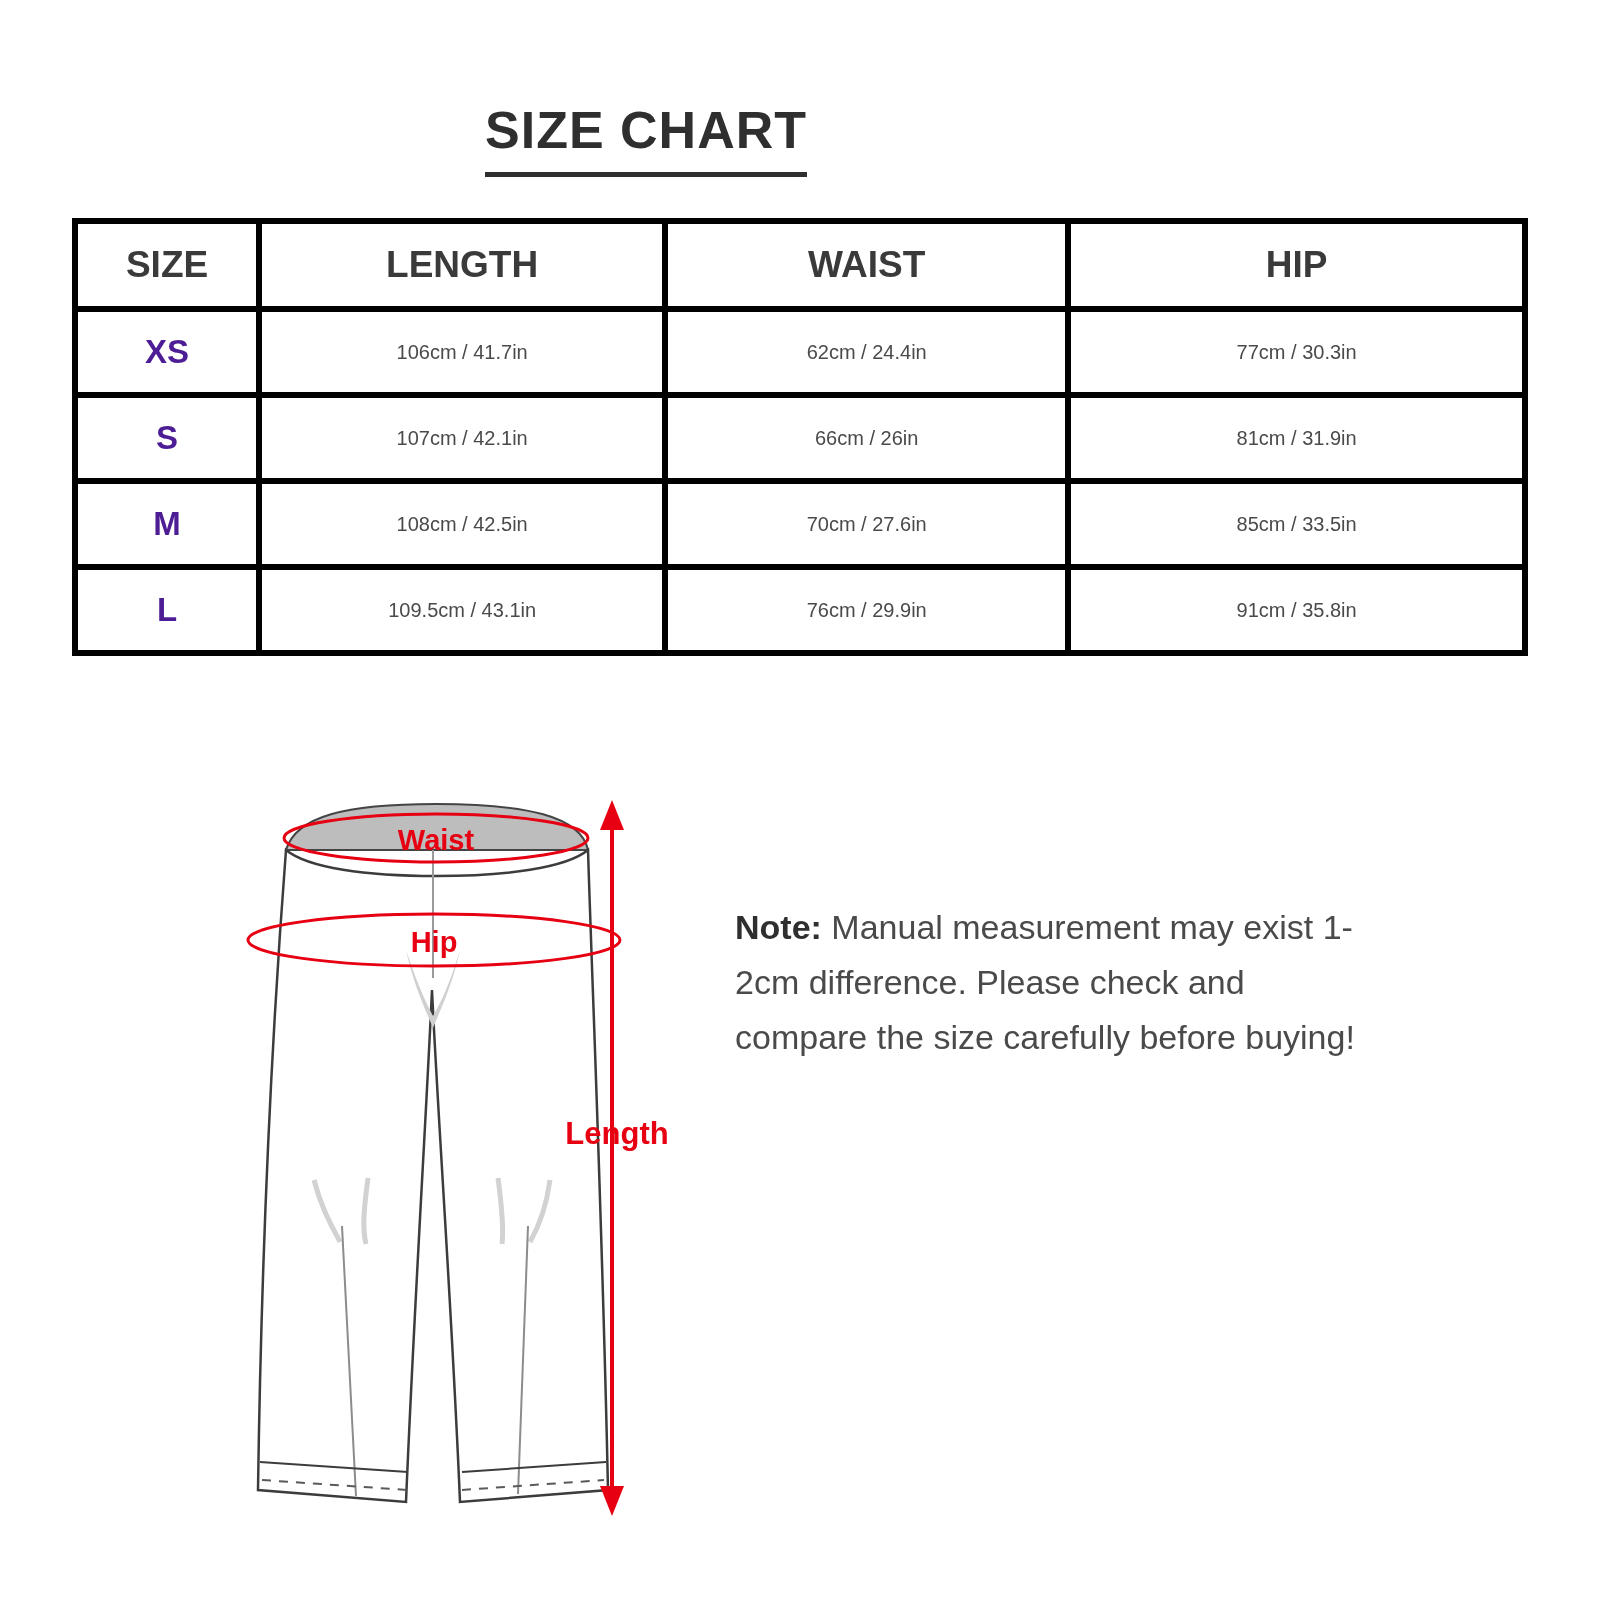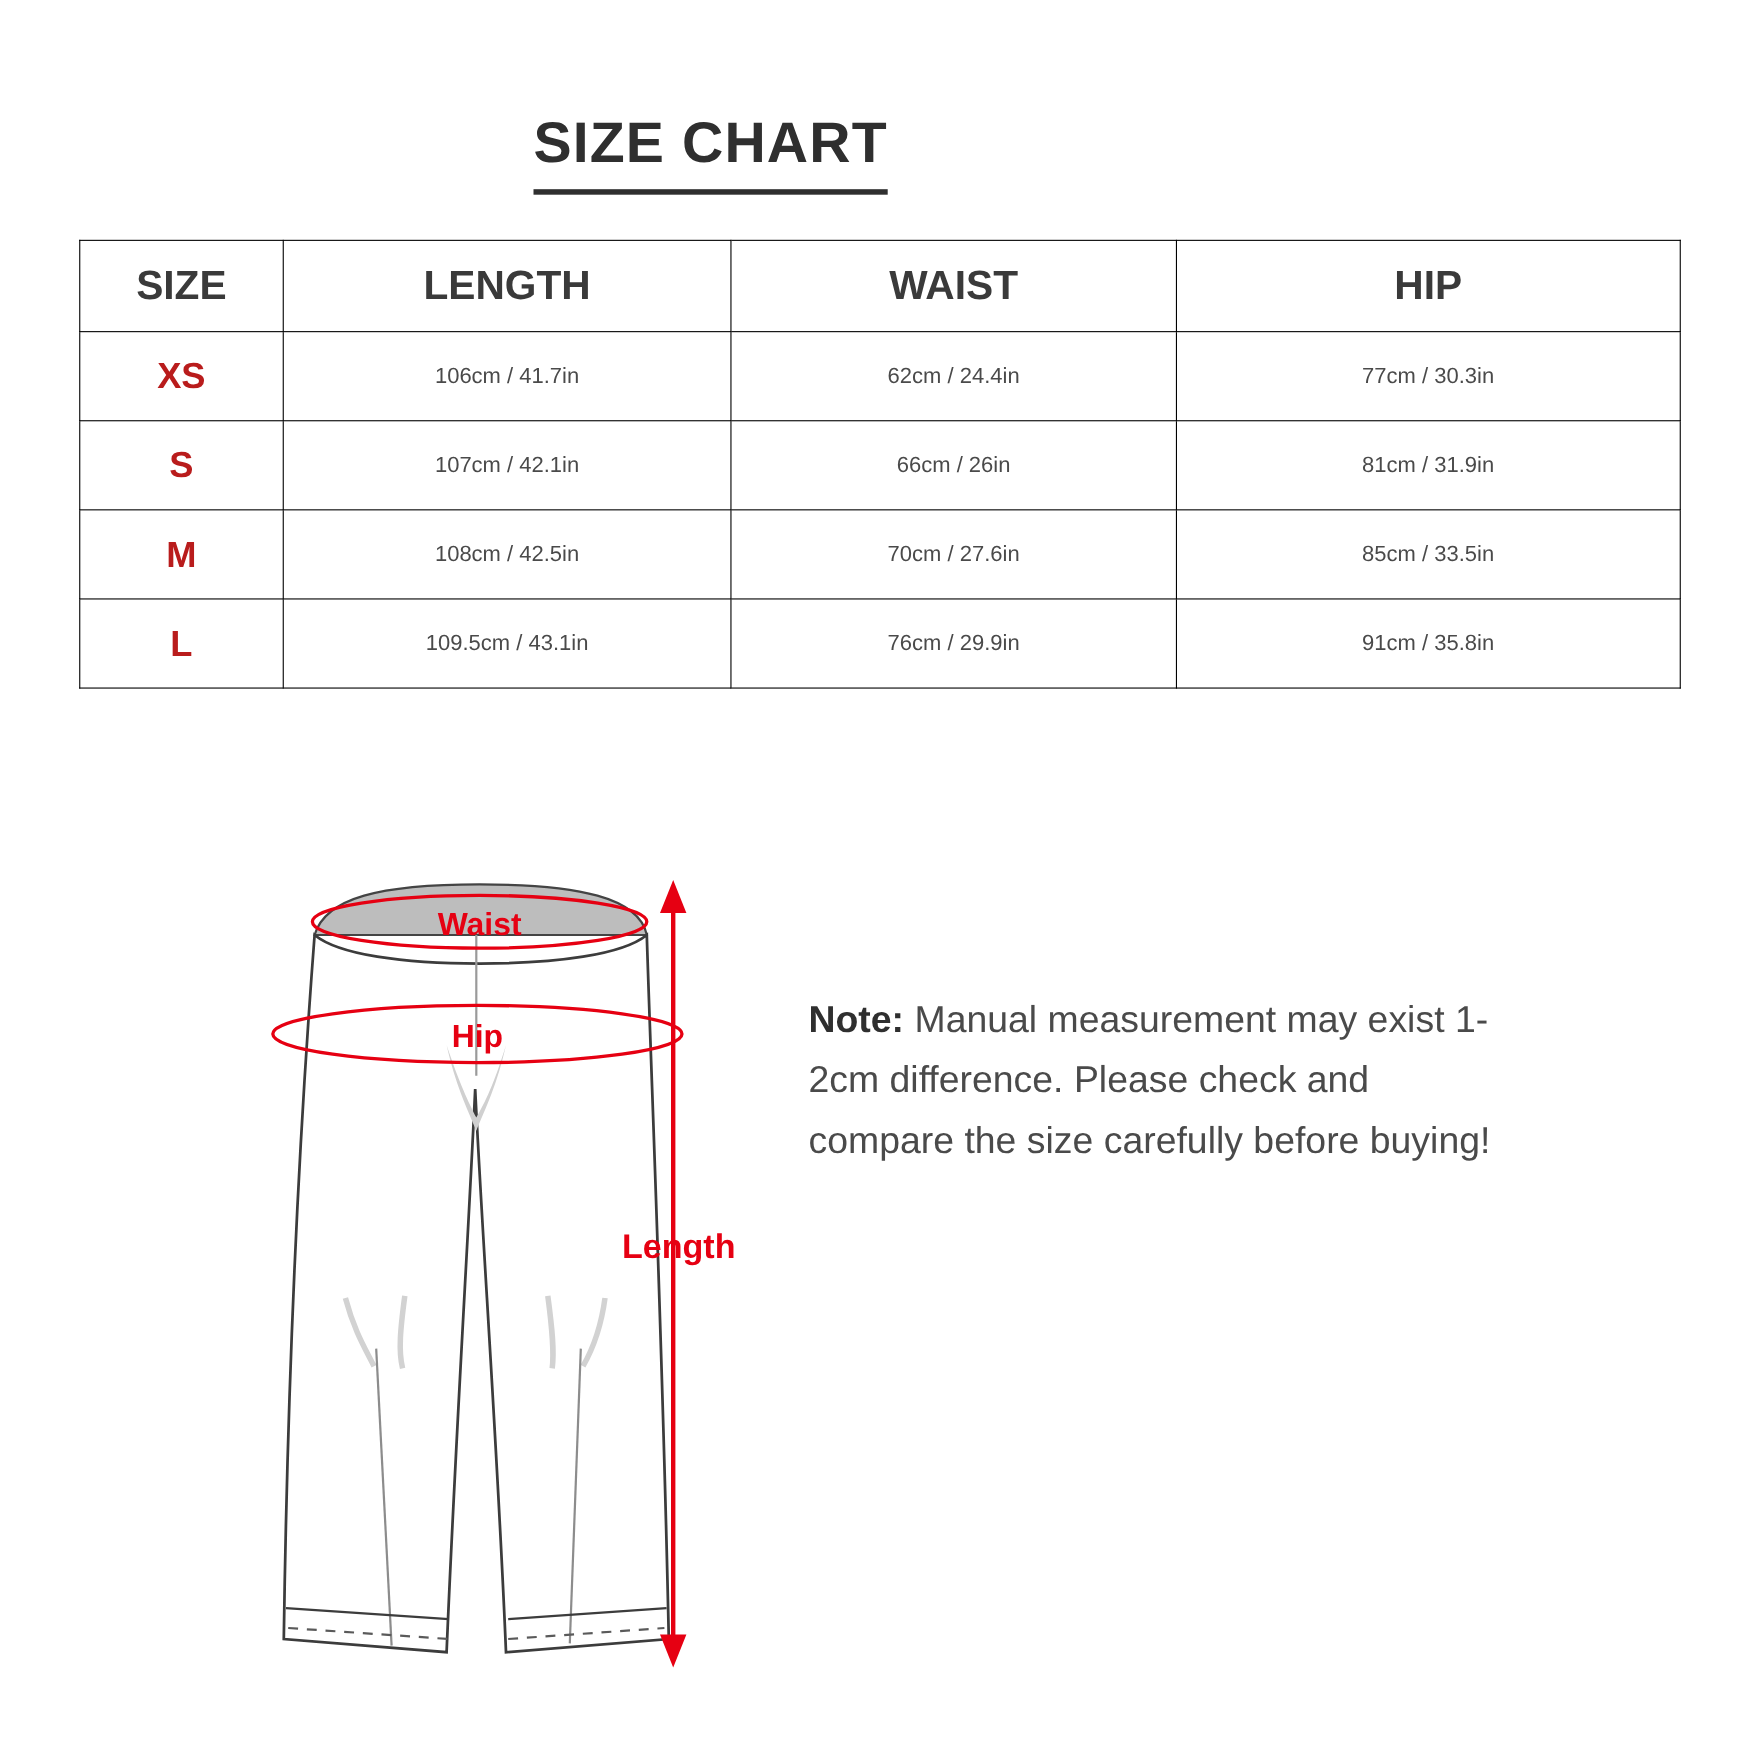--- a/index.html
+++ b/index.html
@@ -41,39 +41,39 @@
     left: 72px;
     width: 1456px;
   }
   table.size-table {
     width: 100%;
     border-collapse: collapse;
     table-layout: fixed;
   }
   table.size-table th,
   table.size-table td {
-    border: 1px solid #000000;
+    border: 6px solid #000000;
     text-align: center;
     color: #4a4a4a;
     font-weight: normal;
   }
   table.size-table thead th {
     height: 80px;
     font-size: 37px;
     font-weight: bold;
     color: #3a3a3a;
   }
   table.size-table tbody td {
     height: 78px;
     font-size: 20px;
   }
   table.size-table tbody td.size-cell {
     font-size: 33px;
     font-weight: bold;
-    color: #b91c1c;
+    color: #4c1d95;
   }
   col.c-size   { width: 12.7%; }
   col.c-length { width: 28.0%; }
   col.c-waist  { width: 27.8%; }
   col.c-hip    { width: 31.5%; }
 
   
   .illus {
     position: absolute;
     top: 790px;

